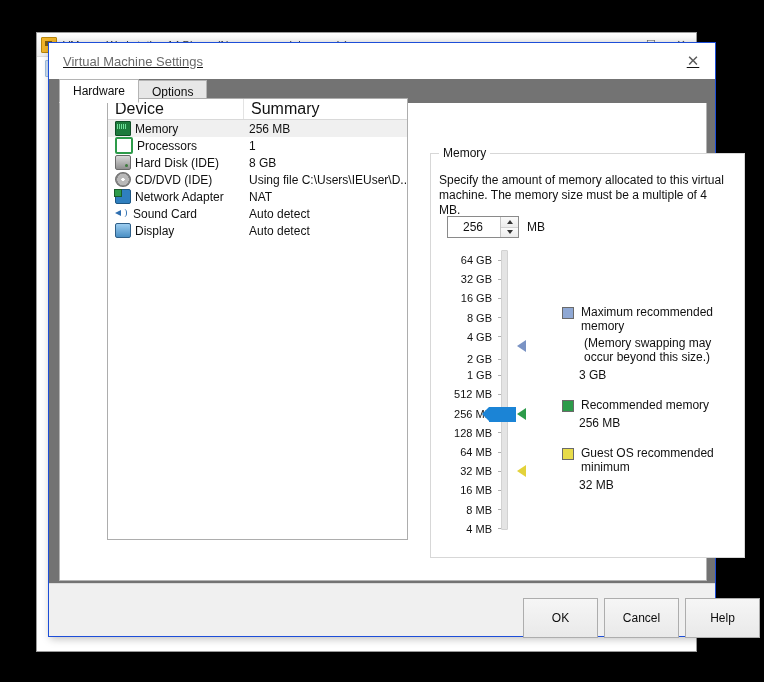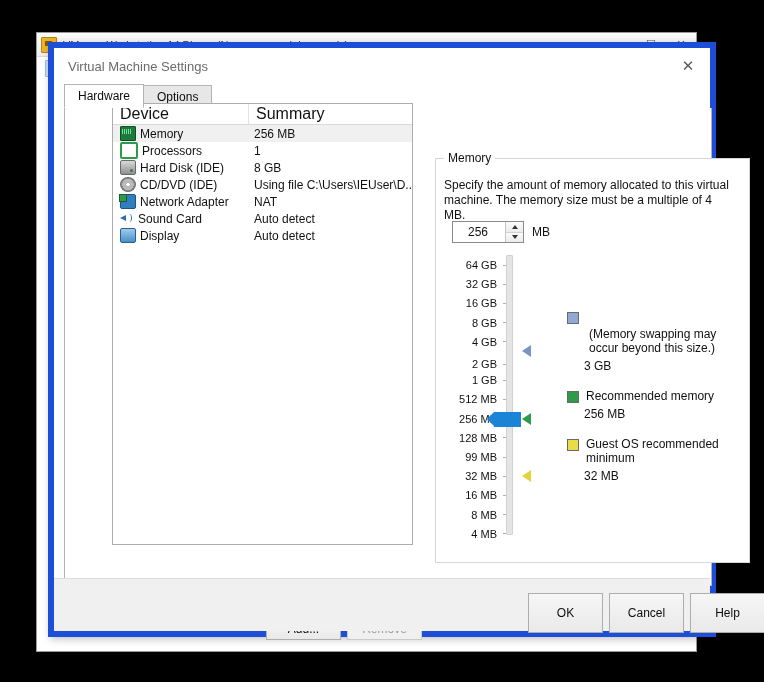--- a/index.html
+++ b/index.html
@@ -85,26 +85,27 @@
     background: #ffffff;
   }
 
   
   #dialog {
     position: absolute;
     left: 48px;
     top: 42px;
     width: 668px;
     height: 595px;
-    background: #ffffff;
-    border: 6px solid #1d4ed8;
+    background: #737373;
+    border: 1px solid #1d4ed8;
     box-shadow: 2px 2px 8px rgba(0,0,0,0.25);
     box-sizing: border-box;
     font-size: 12px;
     color: #111111;
+    text-decoration: underline;
   }
   #dlg-titlebar {
     height: 36px;
     background: #ffffff;
     display: flex;
     align-items: center;
     padding-left: 14px;
     box-sizing: border-box;
   }
   #dlg-title {
@@ -667,21 +668,21 @@
       </div>
       <div class="scale-row" style="top: 153.6px;">
         <span class="scale-label">256 MB</span>
         <span class="scale-tick"></span>
       </div>
       <div class="scale-row" style="top: 172.8px;">
         <span class="scale-label">128 MB</span>
         <span class="scale-tick"></span>
       </div>
       <div class="scale-row" style="top: 192px;">
-        <span class="scale-label">99 MB</span>
+        <span class="scale-label">64 MB</span>
         <span class="scale-tick"></span>
       </div>
       <div class="scale-row" style="top: 211.2px;">
         <span class="scale-label">32 MB</span>
         <span class="scale-tick"></span>
       </div>
       <div class="scale-row" style="top: 230.4px;">
         <span class="scale-label">16 MB</span>
         <span class="scale-tick"></span>
       </div>
@@ -698,20 +699,21 @@
   <div id="slider-thumb" style="top: 363.6px; background: rgb(27, 132, 214);"></div>
 
   <div class="marker" id="marker-max" style="top: 297.4px; border-right-color: rgb(122, 147, 196);"></div>
   <div class="marker" id="marker-rec" style="top: 364.6px; border-right-color: rgb(45, 155, 74);"></div>
   <div class="marker" id="marker-min" style="top: 422.2px; border-right-color: rgb(227, 210, 58);"></div>
 
   <div id="legend">
     <div class="legend-item">
       <div class="legend-head">
         <span class="legend-swatch" id="sw0" style="background: rgb(143, 168, 212);"></span>
+        <span class="legend-title">Maximum recommended memory</span>
       </div>
       <div class="legend-note" id="note0">
           <div>(Memory swapping may</div>
           <div>occur beyond this size.)</div>
         </div>
       <div class="legend-value">3 GB</div>
     </div>
 
     <div class="legend-item">
       <div class="legend-head">

